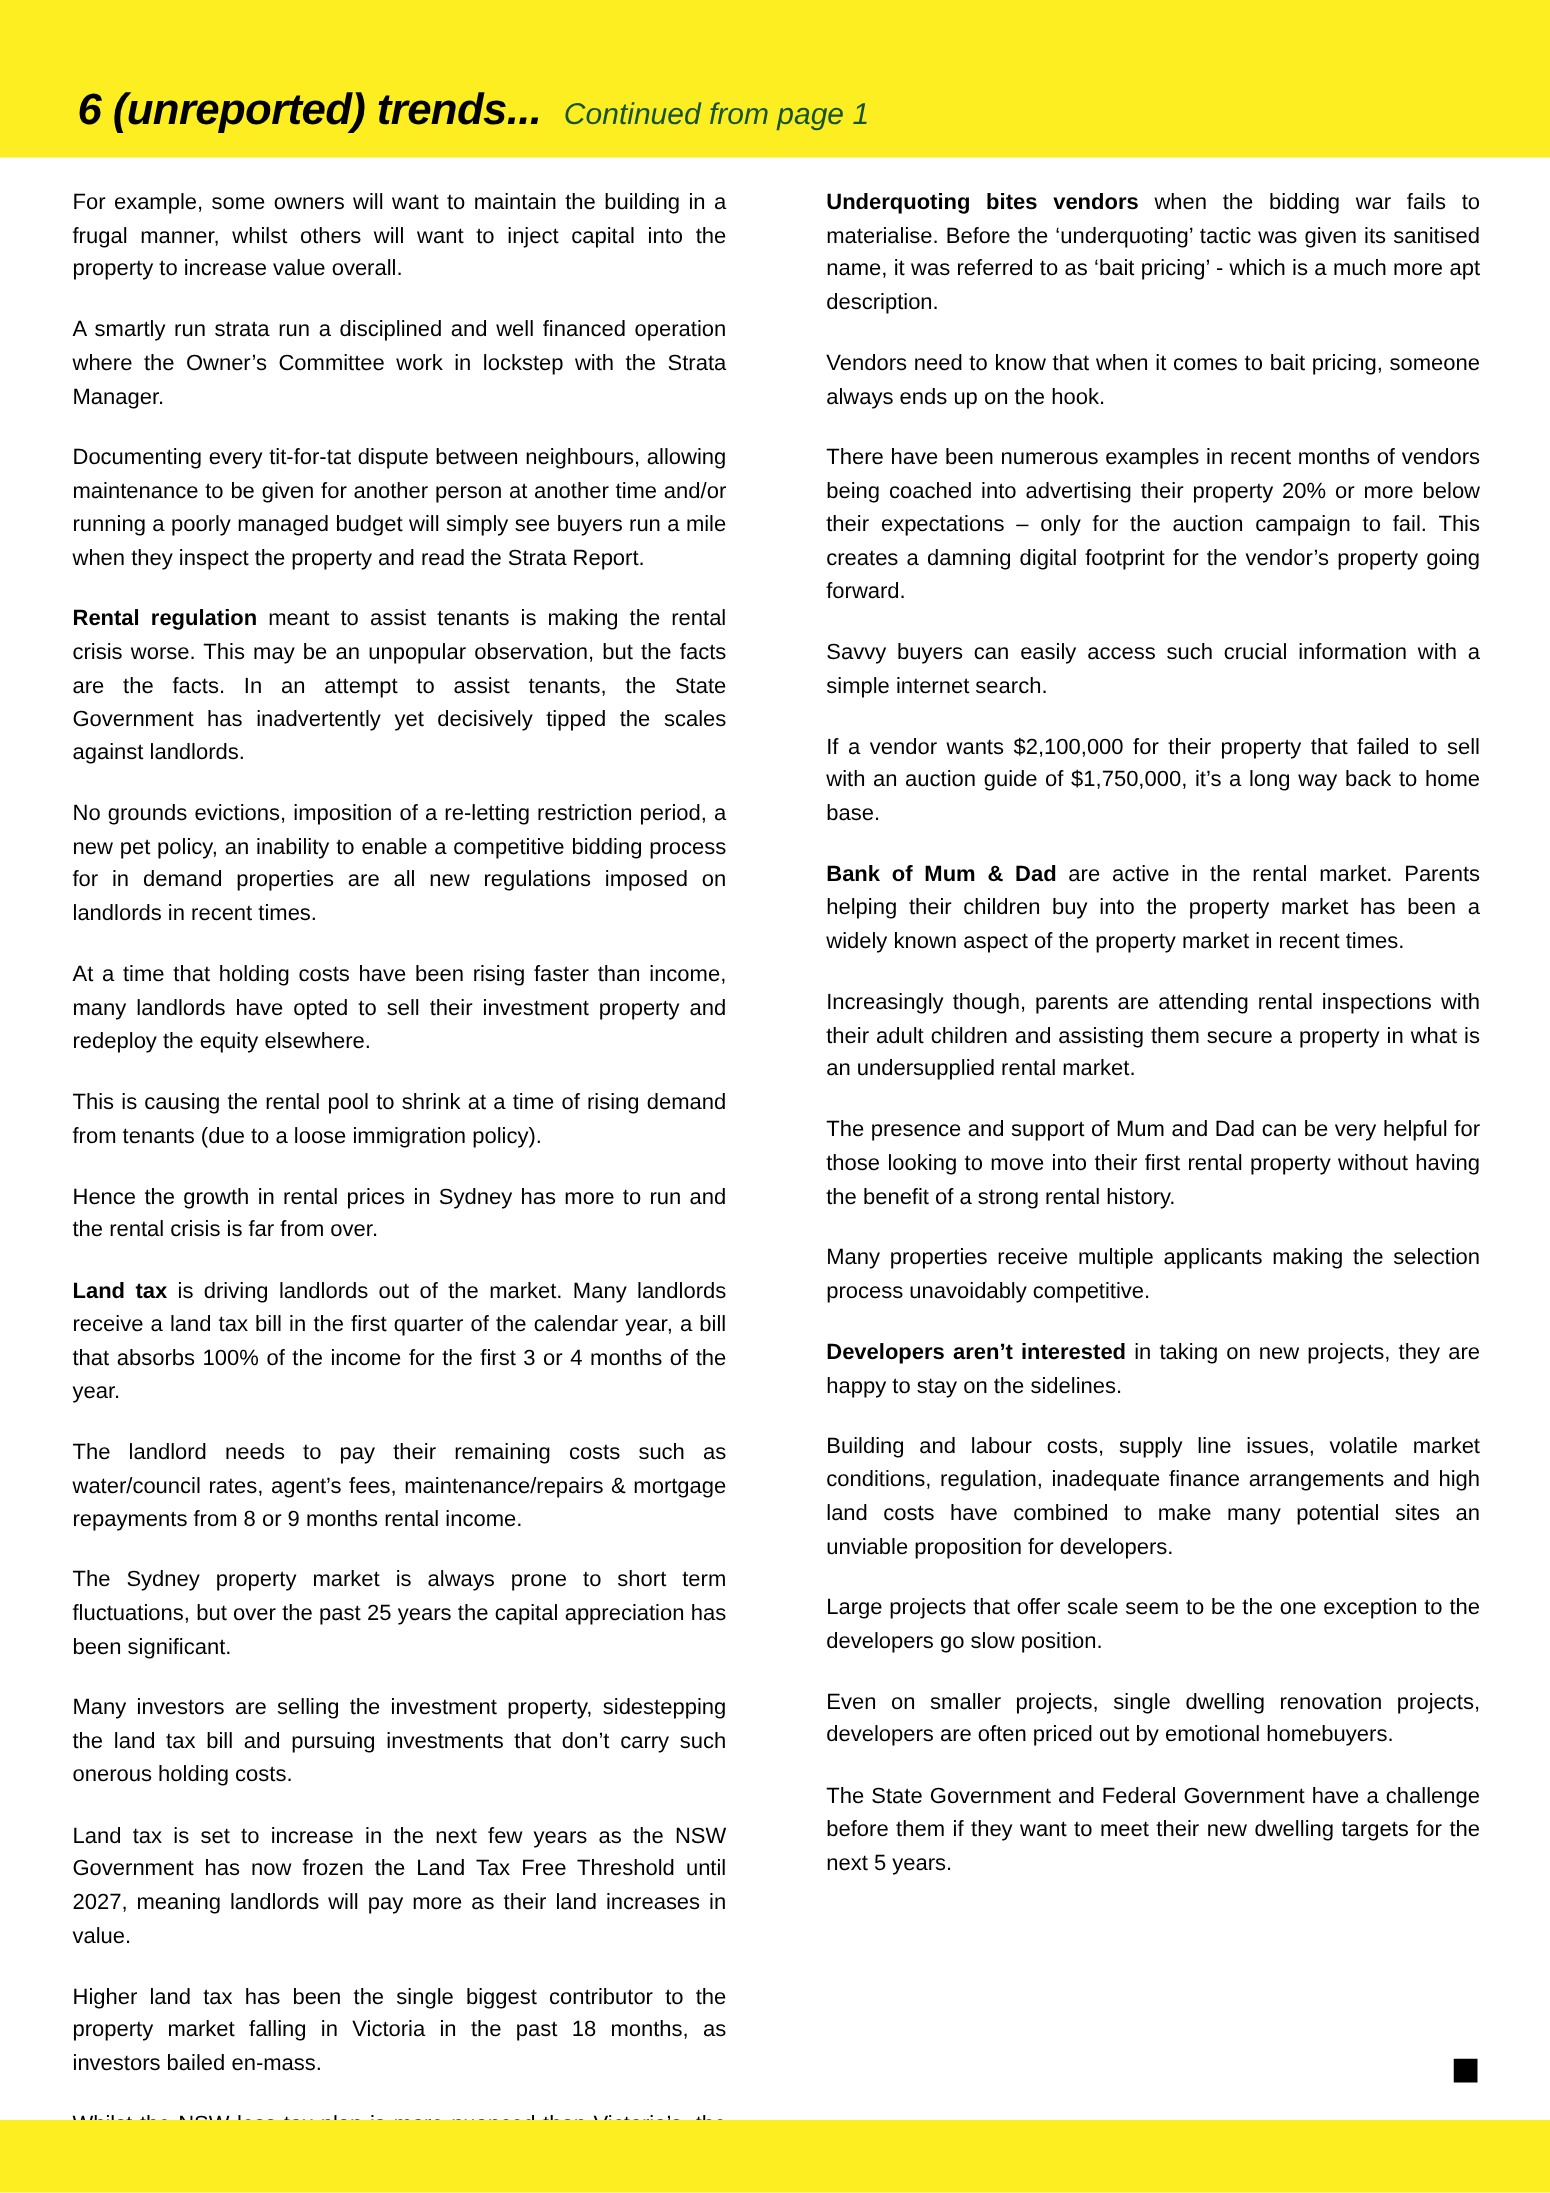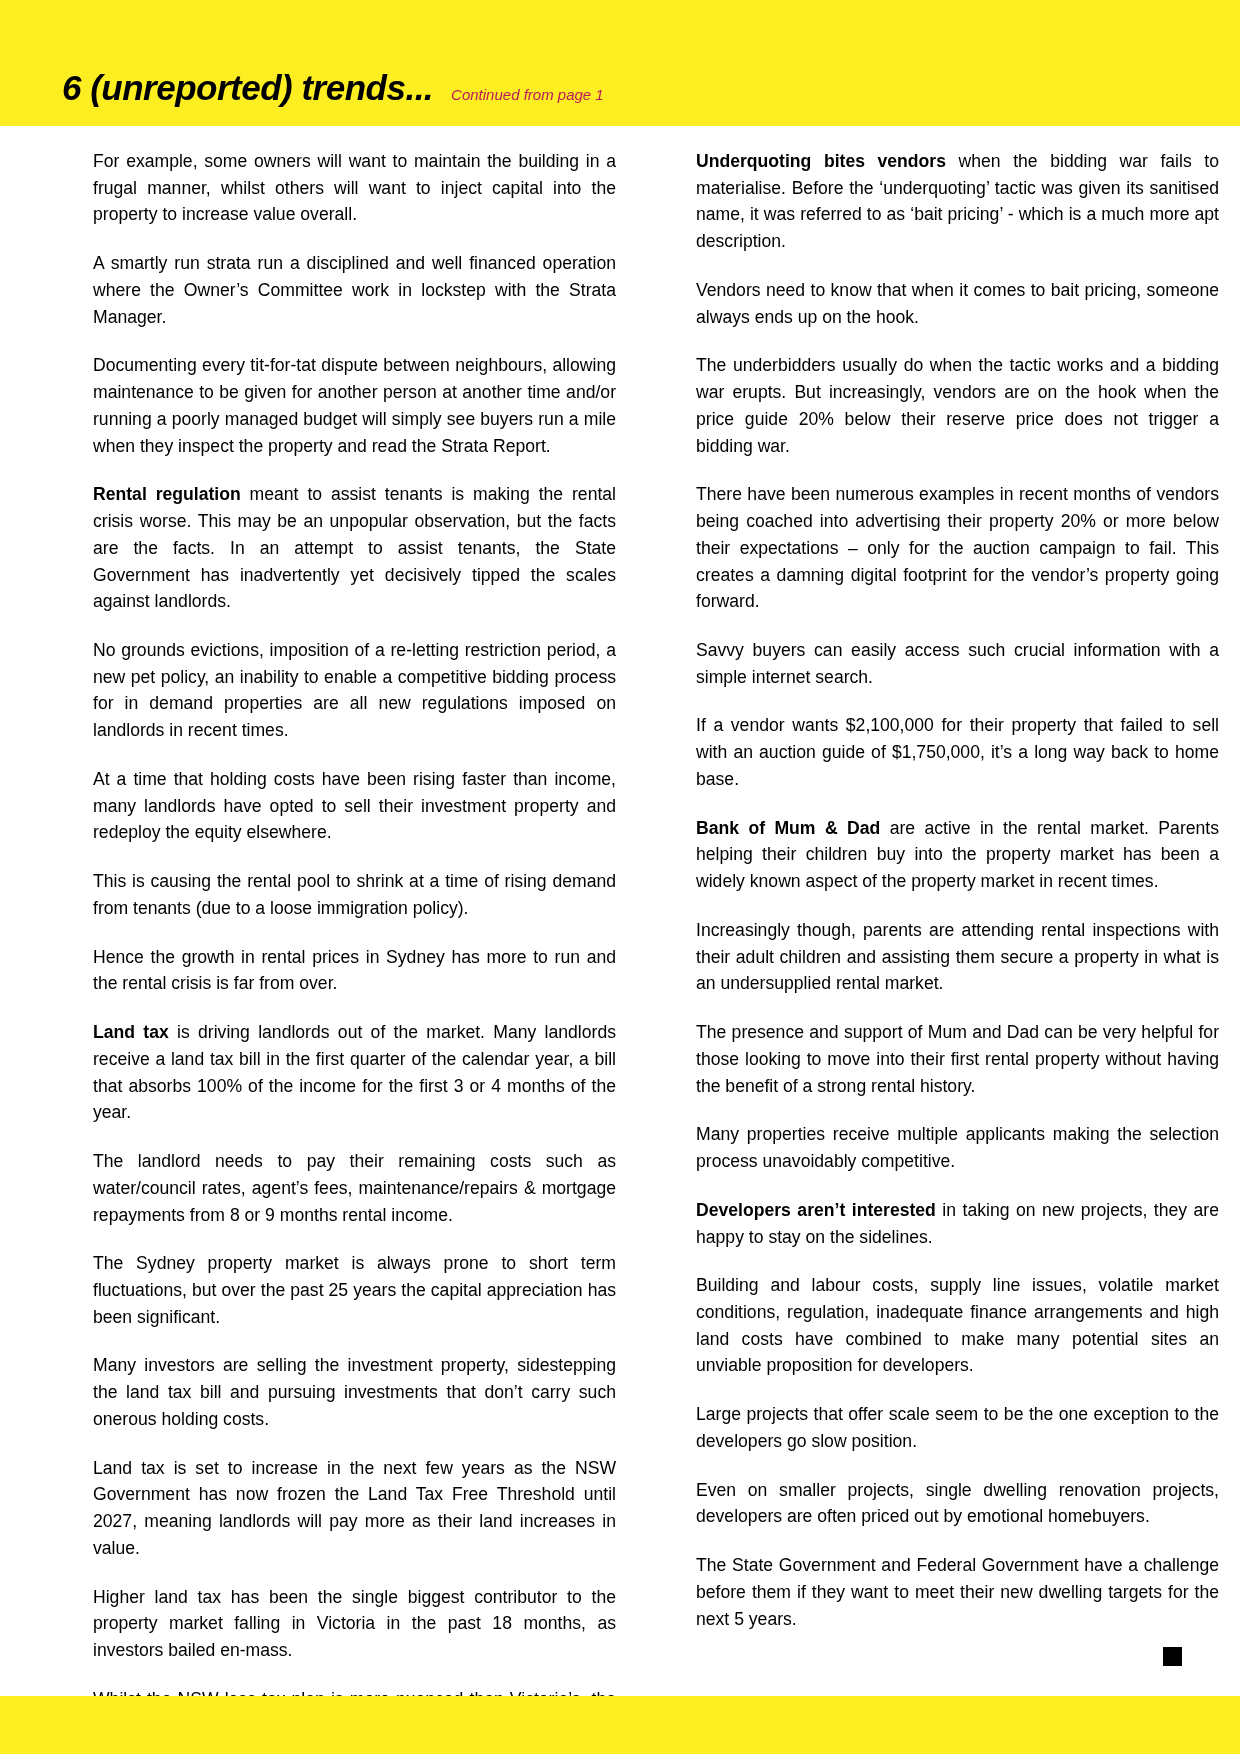--- a/index.html
+++ b/index.html
@@ -40,45 +40,44 @@
   }
   .header-title {
     font-size: 35px;
     font-weight: bold;
     font-style: italic;
     letter-spacing: -0.5px;
     color: #000;
     white-space: nowrap;
   }
   .header-continued {
-    font-size: 15px;
+    font-size: 24px;
     font-style: italic;
     font-weight: normal;
-    color: #be185d;
+    color: #14532d;
     white-space: nowrap;
     text-align: center;
   }
   
   .footer-band {
     position: absolute;
     left: 0;
     bottom: 0;
     width: 1240px;
     height: 58px;
     background: #fcee21;
   }
   
   .columns {
     position: absolute;
     top: 148px;
     left: 58px;
     width: 1126px;
     display: flex;
     gap: 80px;
-    margin-left: 35px;
   }
   .col {
     width: 537px;
   }
   p.para {
     margin: 0 0 22px 0;
     font-size: 17.6px;
     line-height: 1.52;
     text-align: justify;
     text-justify: inter-word;
@@ -126,21 +125,20 @@
         <p class="para"><span>The landlord needs to pay their remaining costs such as water/council rates, agent’s fees, maintenance/repairs &amp; mortgage repayments from 8 or 9 months rental income.</span></p>
         <p class="para"><span>The Sydney property market is always prone to short term fluctuations, but over the past 25 years the capital appreciation has been significant.</span></p>
         <p class="para"><span>Many investors are selling the investment property, sidestepping the land tax bill and pursuing investments that don’t carry such onerous holding costs.</span></p>
         <p class="para"><span>Land tax is set to increase in the next few years as the NSW Government has now frozen the Land Tax Free Threshold until 2027, meaning landlords will pay more as their land increases in value.</span></p>
         <p class="para"><span>Higher land tax has been the single biggest contributor to the property market falling in Victoria in the past 18 months, as investors bailed en-mass.</span></p>
         <p class="para"><span>Whilst the NSW less tax plan is more nuanced than Victoria’s, the impact of the fixed Land Tax threshold is worth watching</span></p>
       </div>
     <div class="col" id="right-col">
         <p class="para"><span class="lead">Underquoting bites vendors</span><span> when the bidding war fails to materialise. Before the ‘underquoting’ tactic was given its sanitised name, it was referred to as ‘bait pricing’ - which is a much more apt description.</span></p>
         <p class="para"><span>Vendors need to know that when it comes to bait pricing, someone always ends up on the hook.</span></p>
-        <p class="para"><span>The underbidders usually do when the tactic works and a bidding war erupts. But increasingly, vendors are on the hook when the price guide 20% below their reserve price does not trigger a bidding war.</span></p>
         <p class="para"><span>There have been numerous examples in recent months of vendors being coached into advertising their property 20% or more below their expectations – only for the auction campaign to fail. This creates a damning digital footprint for the vendor’s property going forward.</span></p>
         <p class="para"><span>Savvy buyers can easily access such crucial information with a simple internet search.</span></p>
         <p class="para"><span>If a vendor wants $2,100,000 for their property that failed to sell with an auction guide of $1,750,000, it’s a long way back to home base.</span></p>
         <p class="para"><span class="lead">Bank of Mum &amp; Dad</span><span> are active in the rental market. Parents helping their children buy into the property market has been a widely known aspect of the property market in recent times.</span></p>
         <p class="para"><span>Increasingly though, parents are attending rental inspections with their adult children and assisting them secure a property in what is an undersupplied rental market.</span></p>
         <p class="para"><span>The presence and support of Mum and Dad can be very helpful for those looking to move into their first rental property without having the benefit of a strong rental history.</span></p>
         <p class="para"><span>Many properties receive multiple applicants making the selection process unavoidably competitive.</span></p>
         <p class="para"><span class="lead">Developers aren’t interested</span><span> in taking on new projects, they are happy to stay on the sidelines.</span></p>
         <p class="para"><span>Building and labour costs, supply line issues, volatile market conditions, regulation, inadequate finance arrangements and high land costs have combined to make many potential sites an unviable proposition for developers.</span></p>
         <p class="para"><span>Large projects that offer scale seem to be the one exception to the developers go slow position.</span></p>

